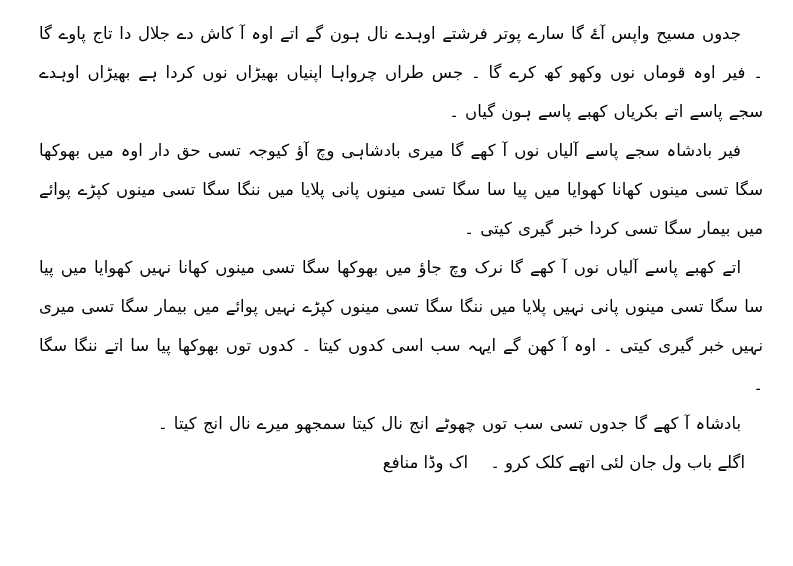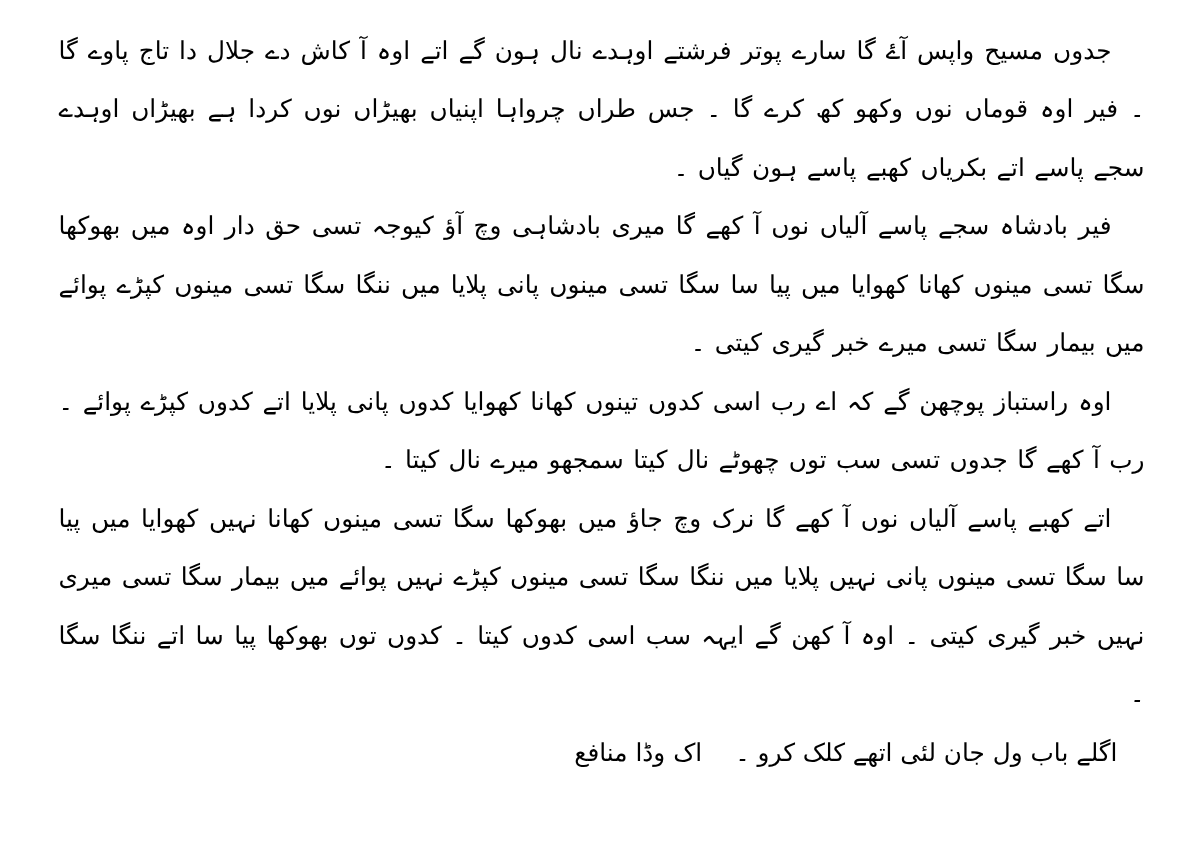--- a/index.html
+++ b/index.html
@@ -52,23 +52,23 @@
     text-decoration: none;
   }
 </style>
 </head>
 <body>
 
 <div class="page">
 
   <div class="text-block">
     <p>جدوں مسیح واپس آۓ گا سارے پوتر فرشتے اوہدے نال ہون گے اتے اوہ آ کاش دے جلال دا تاج پاوے گا ۔ فیر اوہ قوماں نوں وکھو کھ کرے گا ۔ جس طراں چرواہا اپنیاں بھیڑاں نوں کردا ہے بھیڑاں اوہدے سجے پاسے اتے بکریاں کھبے پاسے ہون گیاں ۔</p>
-    <p>فیر بادشاہ سجے پاسے آلیاں نوں آ کھے گا میری بادشاہی وچ آؤ کیوجہ تسی حق دار اوہ میں بھوکھا سگا تسی مینوں کھانا کھوایا میں پیا سا سگا تسی مینوں پانی پلایا میں ننگا سگا تسی مینوں کپڑے پوائے میں بیمار سگا تسی میرے خبر گیری کیتی ۔</p>
-    <p>اوہ راستباز پوچھن گے کہ اے رب اسی کدوں تینوں کھانا کھوایا کدوں پانی پلایا اتے کدوں کپڑے پوائے ۔ رب آ کھے گا جدوں تسی سب توں چھوٹے نال کیتا سمجھو میرے نال کیتا ۔</p>
+    <p>فیر بادشاہ سجے پاسے آلیاں نوں آ کھے گا میری بادشاہی وچ آؤ کیوجہ تسی حق دار اوہ میں بھوکھا سگا تسی مینوں کھانا کھوایا میں پیا سا سگا تسی مینوں پانی پلایا میں ننگا سگا تسی مینوں کپڑے پوائے میں بیمار سگا تسی کردا خبر گیری کیتی ۔</p>
     <p>اتے کھبے پاسے آلیاں نوں آ کھے گا نرک وچ جاؤ میں بھوکھا سگا تسی مینوں کھانا نہیں کھوایا میں پیا سا سگا تسی مینوں پانی نہیں پلایا میں ننگا سگا تسی مینوں کپڑے نہیں پوائے میں بیمار سگا تسی میری نہیں خبر گیری کیتی ۔ اوہ آ کھن گے ایہہ سب اسی کدوں کیتا ۔ کدوں توں بھوکھا پیا سا اتے ننگا سگا ۔</p>
+    <p>بادشاہ آ کھے گا جدوں تسی سب توں چھوٹے انج نال کیتا سمجھو میرے نال انج کیتا ۔</p>
   </div>
 
   <div class="footer-nav">
     <span class="click-instruction">اگلے باب ول جان لئی اتھے کلک کرو ۔</span>
     <span class="next-title">اک وڈا منافع</span>
   </div>
 
 </div>
 
 </body></html>

